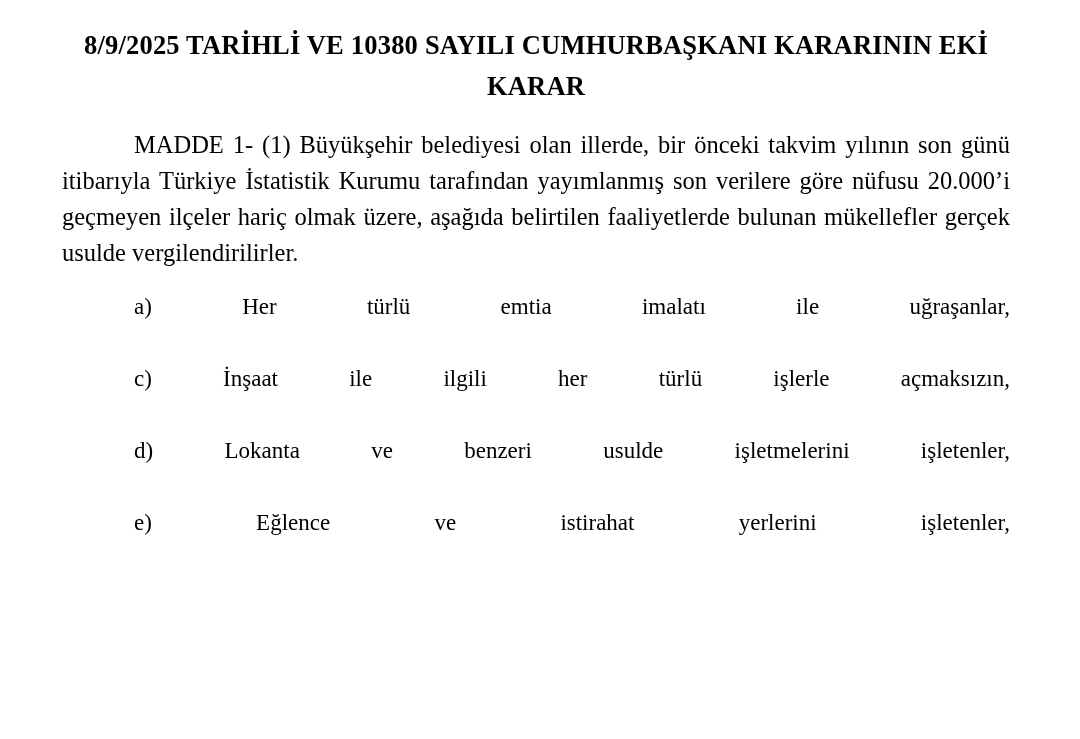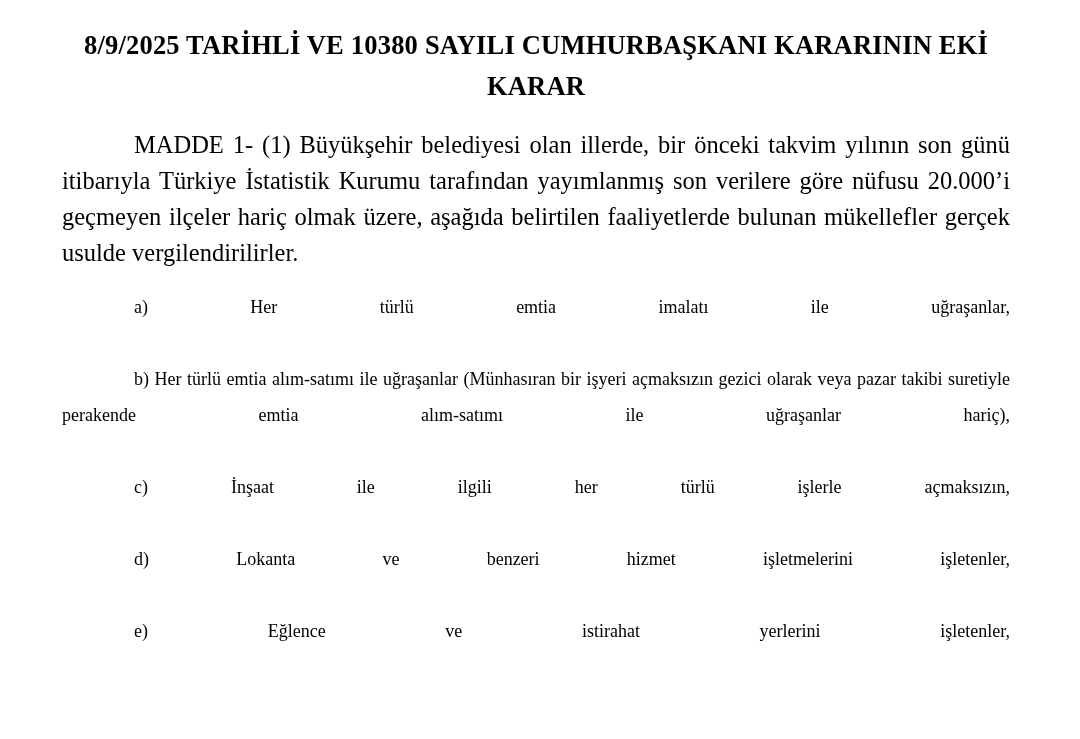--- a/index.html
+++ b/index.html
@@ -70,21 +70,21 @@
     margin-top: 22px;
   }
 
   
   .list-items {
     margin: 0;
     padding: 0;
     list-style: none;
   }
   .list-items li {
-    font-size: 18px;
+    font-size: 23px;
     line-height: 36px;
     margin: 0;
     padding: 0;
     text-align: justify;
     text-indent: 72px;
   }
   .list-items li::after {
     content: "";
     display: inline-block;
     width: 100%;
@@ -101,21 +101,20 @@
 
     <h1 class="doc-title">
       <span class="title-line-1">8/9/2025 TARİHLİ VE 10380 SAYILI CUMHURBAŞKANI KARARININ EKİ</span>
       <span class="title-line-2">KARAR</span>
     </h1>
 
     <p class="para block-madde1"><span class="madde-label">MADDE 1-</span><span> (1) Büyükşehir belediyesi olan illerde, bir önceki takvim yılının son günü itibarıyla Türkiye İstatistik Kurumu tarafından yayımlanmış son verilere göre nüfusu 20.000’i geçmeyen ilçeler hariç olmak üzere, aşağıda belirtilen faaliyetlerde bulunan mükellefler gerçek usulde vergilendirilirler.</span></p>
 
     <ul class="list-items">
       <li class="list-first">a) Her türlü emtia imalatı ile uğraşanlar,</li>
-      <li>b) Her türlü emtia alım-satımı ile uğraşanlar (Münhasıran bir işyeri açmaksızın gezici olarak veya pazar takibi suretiyle perakende emtia alım-satımı ile uğraşanlar hariç),</li>
       <li>c)  İnşaat ile ilgili her türlü işlerle açmaksızın,</li>
-      <li>d) Lokanta ve benzeri hizmet işletmelerini işletenler,</li>
+      <li>d) Lokanta ve benzeri usulde işletmelerini işletenler,</li>
       <li>e) Eğlence ve istirahat yerlerini işletenler,</li>
 
     </ul>
 
   </div>
 </div>
 
 </body></html>

